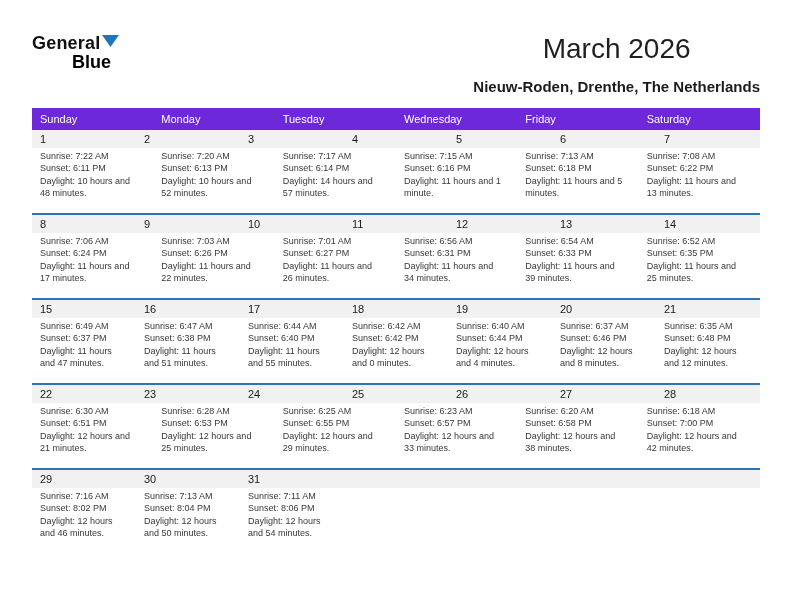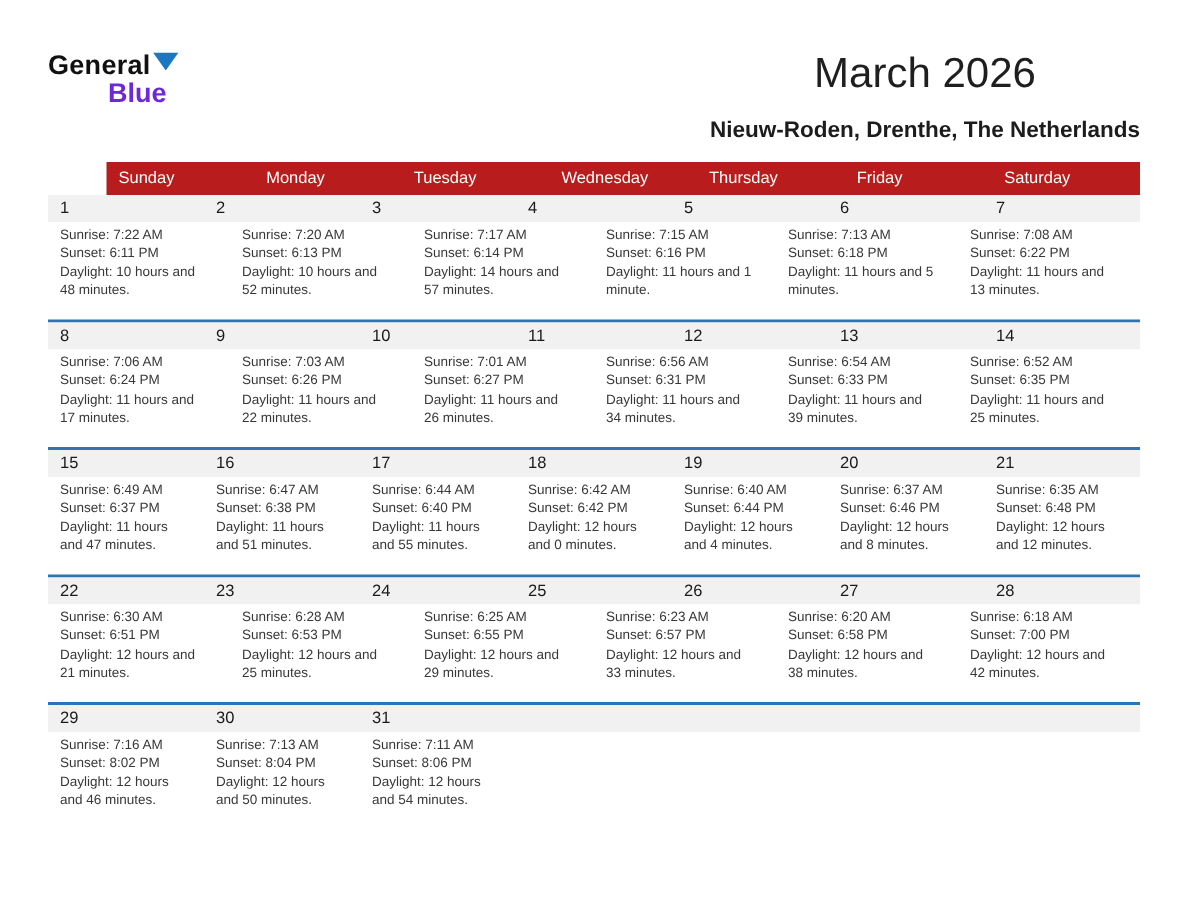--- a/index.html
+++ b/index.html
@@ -9,28 +9,28 @@
     font-family: "Liberation Sans", sans-serif;
     overflow: hidden;
   }
   .page { width: 792px; height: 612px; padding: 34px 32px 0 32px; position: relative; background: #fff; }
 
   
   .top-bar { display: flex; justify-content: space-between; align-items: flex-start; }
   .logo { line-height: 1; }
   .logo-line1 { font-size: 18px; font-weight: bold; color: #111111; letter-spacing: 0.2px; display: flex; align-items: flex-start; }
   .logo-flag { margin-left: 2px; margin-top: 1px; }
-  .logo-line2 { font-size: 18px; font-weight: bold; color: #6d28d9; margin-left: 40px; margin-top: 1px; }
+  .logo-line2 { font-size: 18px; font-weight: bold; color: #000000; margin-left: 40px; margin-top: 1px; }
   .title-block { text-align: center; }
   .page-title { font-size: 28px; color: #1f1f1f; font-weight: 400; line-height: 1.1; }
   .page-subtitle { font-size: 15px; font-weight: bold; color: #1c1c1c; margin-top: 13px; }
 
   
   .calendar { margin-top: 13px; width: 728px; }
-  .weekday-row { display: flex; background: #b91c1c; margin-left: 39px; }
+  .weekday-row { display: flex; background: #6d28d9; }
   .weekday-cell { flex: 1 1 0; color: #ffffff; font-size: 11px; padding: 5px 4px 5px 8px; }
 
   .week { border-top: 2px solid #2e74b5; }
   .week:first-child { border-top: none; }
   .num-row { display: flex; background: #f1f1f1; }
   .num-cell { flex: 1 1 0; font-size: 11px; color: #1a1a1a; padding: 3px 4px 3px 8px; }
   .det-row { display: flex; background: #ffffff; }
   .det-cell { flex: 1 1 0; font-size: 9px; color: #383838; padding: 2px 13px 13px 8px; line-height: 12.5px; }
   .det-line { white-space: normal; }
 </style>
@@ -55,21 +55,20 @@
       <div class="page-subtitle">Nieuw-Roden, Drenthe, The Netherlands</div>
     </div>
   </div>
 
   <div class="calendar">
     <div class="weekday-row">
         <div class="weekday-cell">Sunday</div>
         <div class="weekday-cell">Monday</div>
         <div class="weekday-cell">Tuesday</div>
         <div class="weekday-cell">Wednesday</div>
-        <div class="weekday-cell">Thursday</div>
         <div class="weekday-cell">Friday</div>
         <div class="weekday-cell">Saturday</div>
       </div>
     <div>
         <div class="week">
           <div class="num-row">
             <div class="num-cell">1</div>
             <div class="num-cell">2</div>
             <div class="num-cell">3</div>
             <div class="num-cell">4</div>

